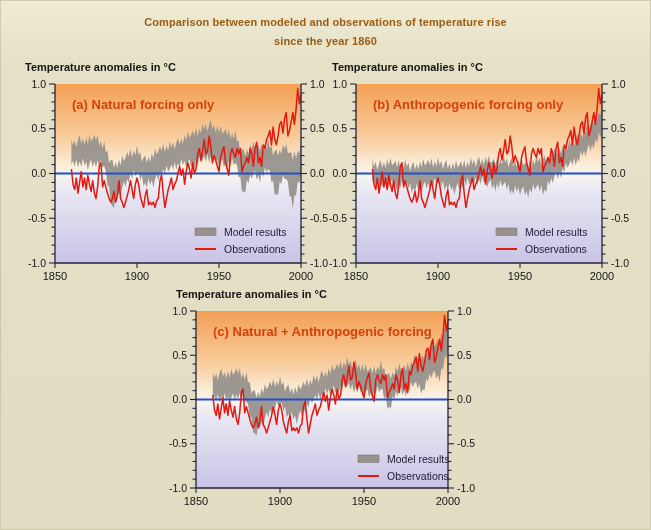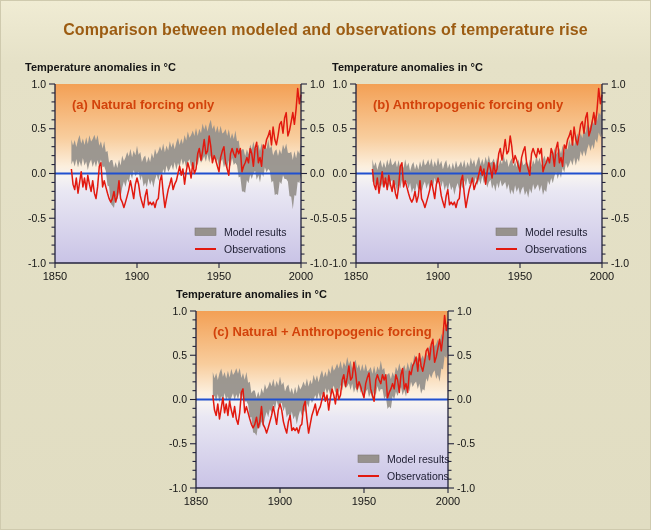--- a/index.html
+++ b/index.html
@@ -5,33 +5,34 @@
   html,body{margin:0;padding:0;}
   .page{
     position:relative;
     width:651px;height:530px;
     background:linear-gradient(180deg,#f0ecd4 0%,#e5e1c7 12%,#e1ddc2 100%);
     overflow:hidden;
     font-family:"Liberation Sans", sans-serif;
     box-shadow:inset 0 0 0 1px #cfcaae;
   }
   .fig-title{
-    position:absolute;top:20px;left:0;width:100%;
-    text-align:center;font-weight:bold;font-size:16px;line-height:19px;
+    position:absolute;top:13px;left:0;width:100%;
+    text-align:center;font-weight:bold;font-size:11px;line-height:19px;
     color:#9c5c12;letter-spacing:0.1px;
   }
   svg{position:absolute;left:0;top:0;}
   svg text{font-family:"Liberation Sans", sans-serif;}
 </style>
 </head>
 <body>
 
 <div class="page">
   <div class="fig-title" style="color: rgb(156, 92, 18);">
     <div>Comparison between modeled and observations of temperature rise</div>
+    <div>since the year 1860</div>
   </div>
   <svg id="chart-svg" width="651" height="530" viewBox="0 0 651 530">
       <defs>
         <linearGradient id="grad-a" x1="0" y1="0" x2="0" y2="1">
           <stop offset="0" stop-color="#f3a055"></stop>
           <stop offset="0.3" stop-color="#f8cd9d"></stop>
           <stop offset="0.46" stop-color="#fcefdd"></stop>
           <stop offset="0.52" stop-color="#f6f3f2"></stop>
           <stop offset="0.6" stop-color="#e9e7f3"></stop>
           <stop offset="1" stop-color="#c9c3e6"></stop>

